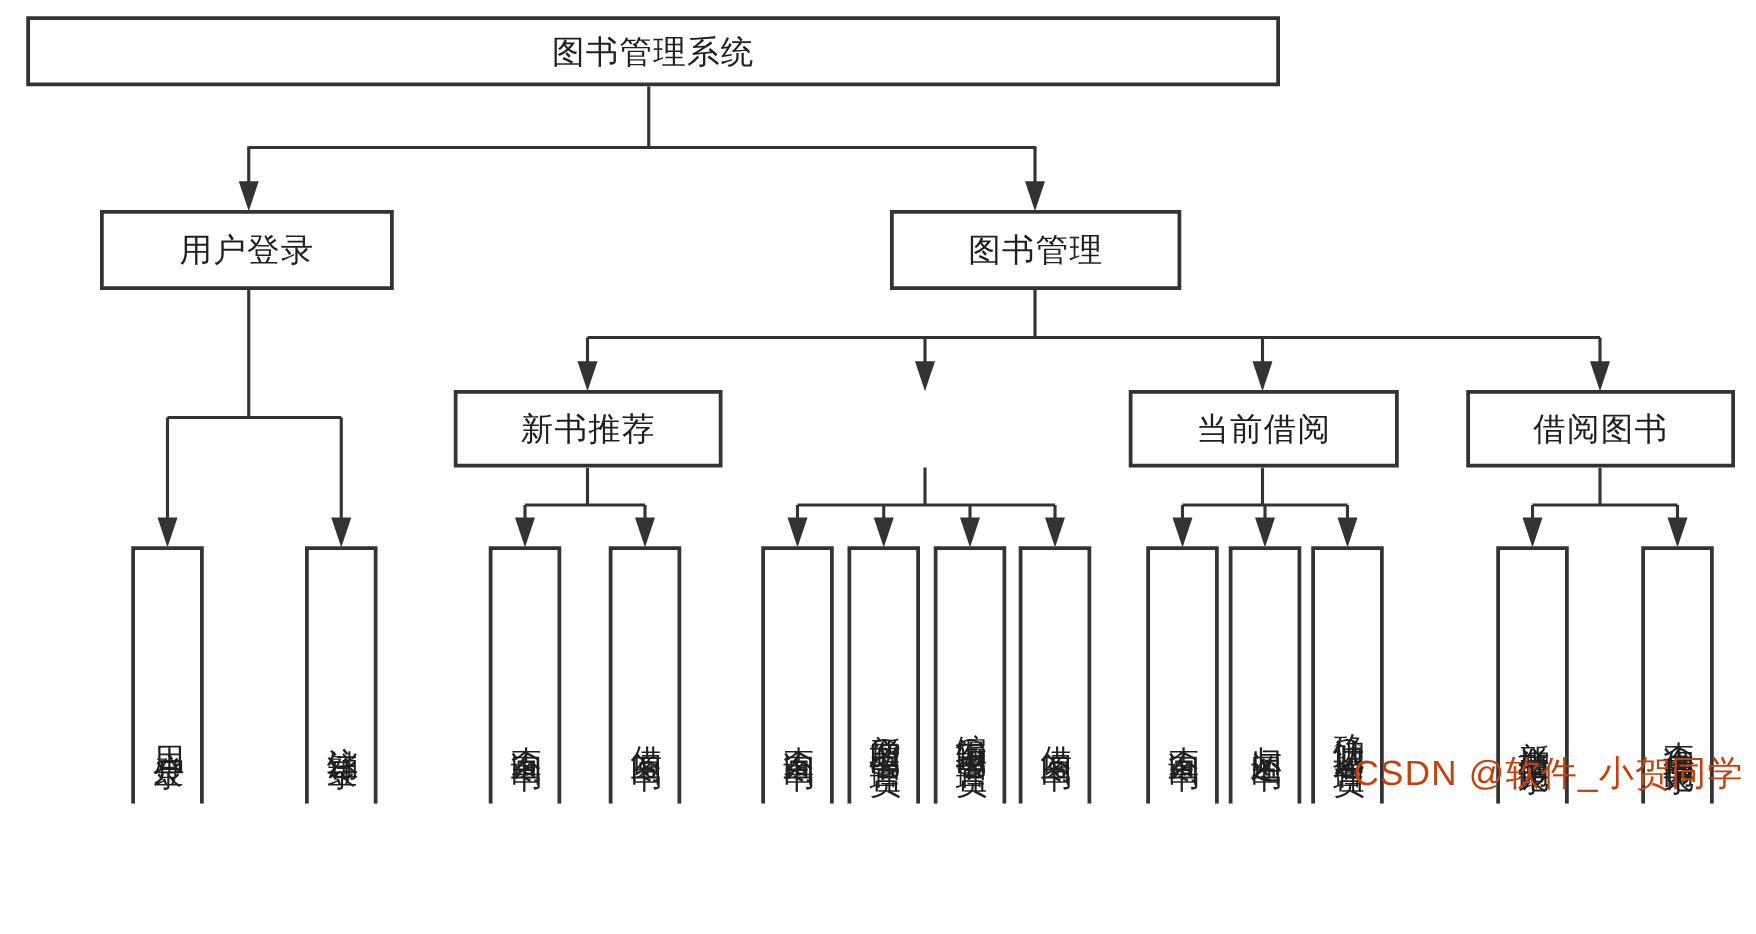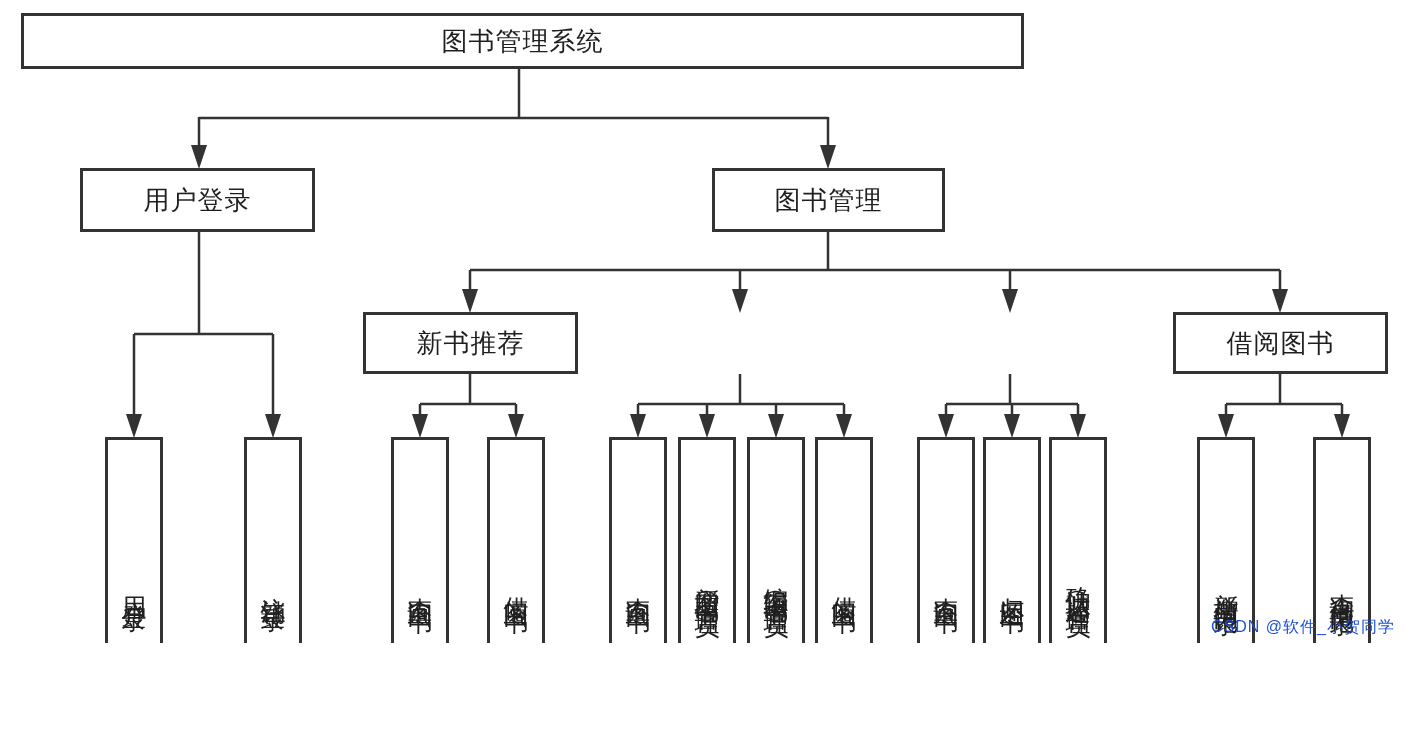--- a/index.html
+++ b/index.html
@@ -29,22 +29,22 @@
     writing-mode: vertical-rl;
     text-orientation: mixed;
     font-size: 25px;
     letter-spacing: 4px;
     line-height: 1;
   }
   .watermark {
     position: absolute;
     right: 10px;
     bottom: 5px;
-    font-size: 16px;
-    color: #1d4ed8;
+    font-size: 28px;
+    color: #c2410c;
     letter-spacing: 1px;
     z-index: 5;
     text-align: right;
   }
 </style>
 </head>
 <body>
 
 <div class="canvas">
 
@@ -88,20 +88,23 @@
   <div class="node" style="left:80px; top:168px; width:235px; height:64px;">
     <span>用户登录</span>
   </div>
   <div class="node" style="left:712px; top:168px; width:233px; height:64px;">
     <span>图书管理</span>
   </div>
 
   <div class="node" style="left:363px; top:312px; width:215px; height:62px;">
     <span>新书推荐</span>
   </div>
+  <div class="node" style="left:903px; top:312px; width:216px; height:62px;">
+    <span>当前借阅</span>
+  </div>
   <div class="node" style="left:1173px; top:312px; width:215px; height:62px;">
     <span>借阅图书</span>
   </div>
 
   <div class="node leaf" style="left:105px; top:437px; width:58px; height:296px;">
     <span class="vtext">用户登录</span>
   </div>
   <div class="node leaf" style="left:244px; top:437px; width:58px; height:296px;">
     <span class="vtext">注销登录</span>
   </div>

